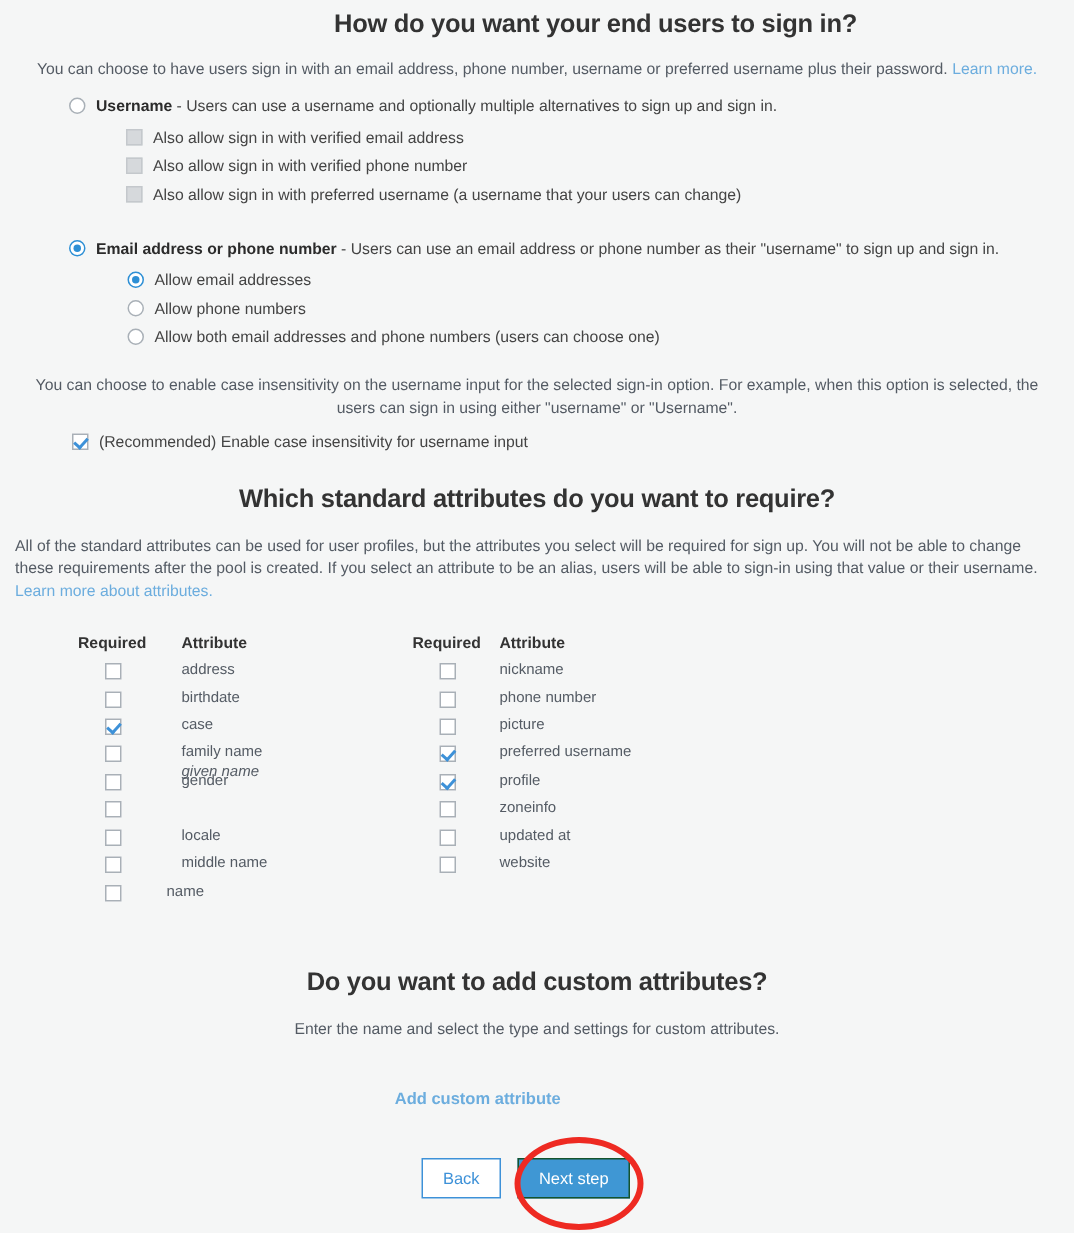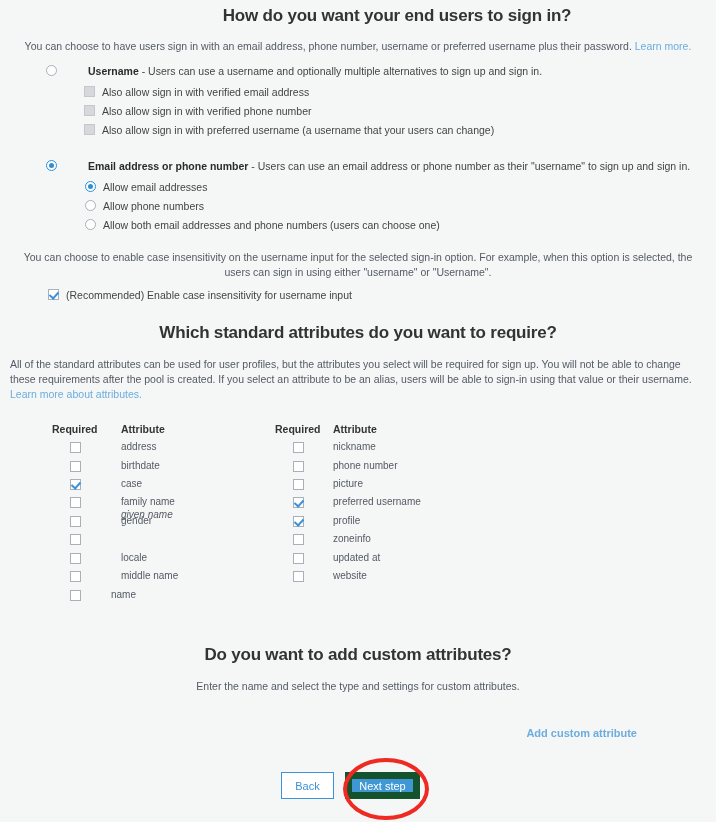--- a/index.html
+++ b/index.html
@@ -63,21 +63,21 @@
   }
   .radio.checked::after {
     content: "";
     position: absolute;
     left: 2px; top: 2px;
     width: 5px; height: 5px;
     border-radius: 50%;
     background: #2d8fd5;
   }
   .radio-label { margin-left: 7px; font-size: 10.5px; color: #444; }
-  .radio-label b { color: #2b2b2b; margin-left: 24px; }
+  .radio-label b { color: #2b2b2b; }
 
   
   .cb-row {
     display: flex;
     align-items: flex-start;
     line-height: 14px;
   }
   .cbox {
     width: 11px; height: 11px;
     border: 1px solid #a9b0b7;
@@ -121,21 +121,21 @@
   }
   .btn-back {
     background: #fff;
     border: 1px solid #3d91d8;
     color: #3d91d8;
     height: 27px;
     width: 53px;
   }
   .btn-next {
     background: #3f97d4;
-    border: 7px solid #14532d;
+    border: 1px solid #14532d;
     color: #fff;
     height: 27px;
     width: 75px;
   }
 
   .annot-ellipse {
     position: absolute;
     border: 4px solid #ee2a22;
     border-radius: 50%;
     background: transparent;
@@ -287,21 +287,21 @@
 
   <div class="attr-row" style="left:293px; top:570px;">
     <span class="cbox"></span>
     </div>
   <div class="attr-name" style="left:333px; top:570px;">website</div>
 
   <h2 class="section-title" style="position:absolute; left:0; top:645px; width:716px;">Do you want to add custom attributes?</h2>
 
   <p class="para center" style="position:absolute; left:10px; top:679px; width:696px;">Enter the name and select the type and settings for custom attributes.</p>
 
-  <div style="position:absolute; left:0; top:727px; width:637px; text-align:right;">
+  <div style="position:absolute; left:0; top:727px; width:637px; text-align:center;">
     <a class="link" href="#" style="font-weight:bold; font-size:11px;">Add custom attribute</a>
   </div>
 
   <div class="btn btn-back" style="position:absolute; left:281px; top:772px;">Back</div>
   <div class="btn btn-next" style="position:absolute; left:345px; top:772px;">Next step</div>
 
   <div class="annot-ellipse" style="left:343px; top:758px; width:78px; height:54px;"></div>
 
 </div>
 

